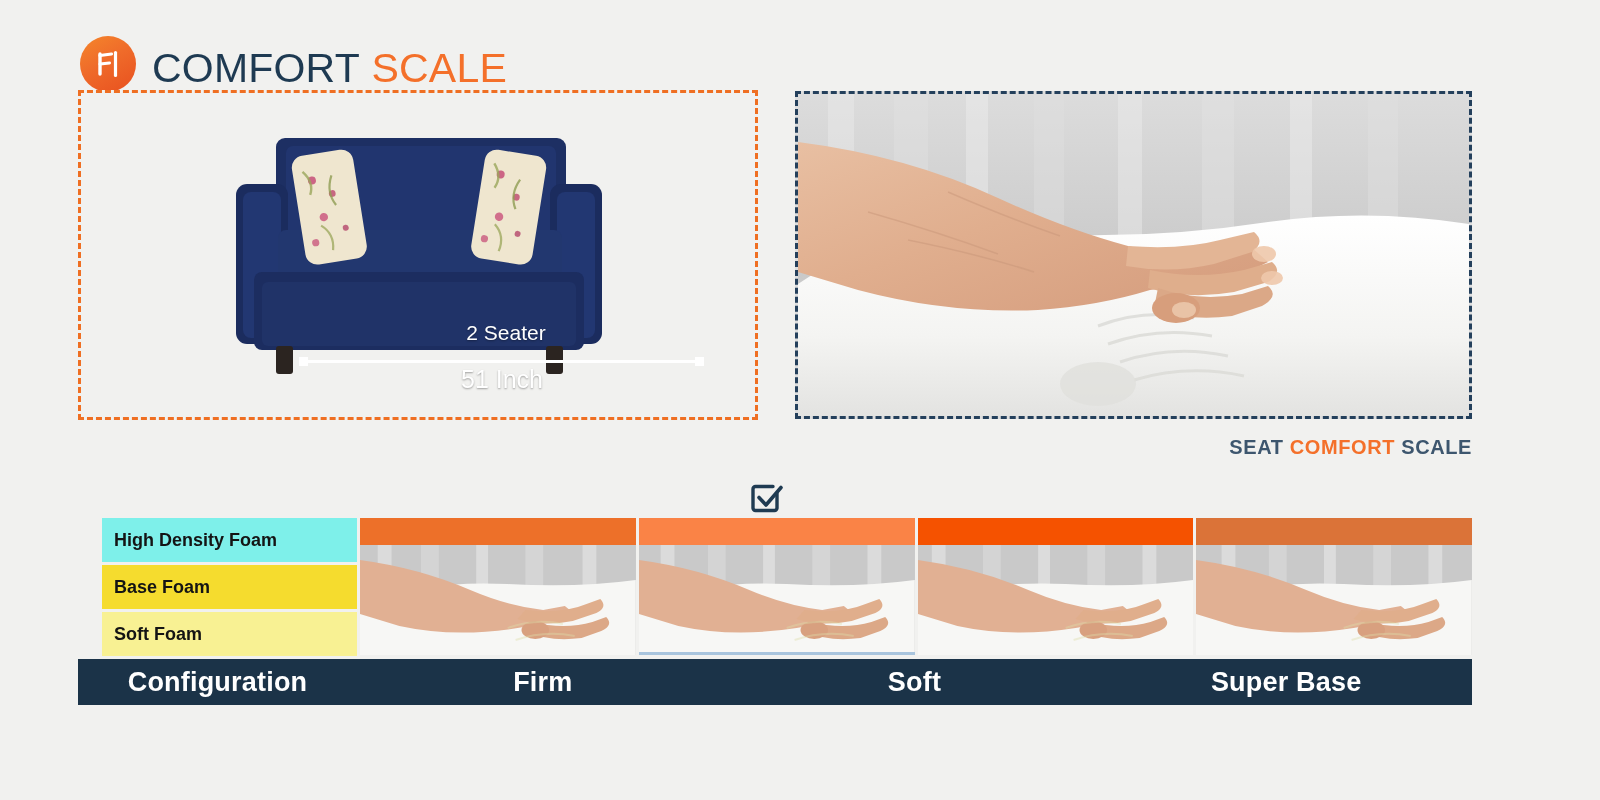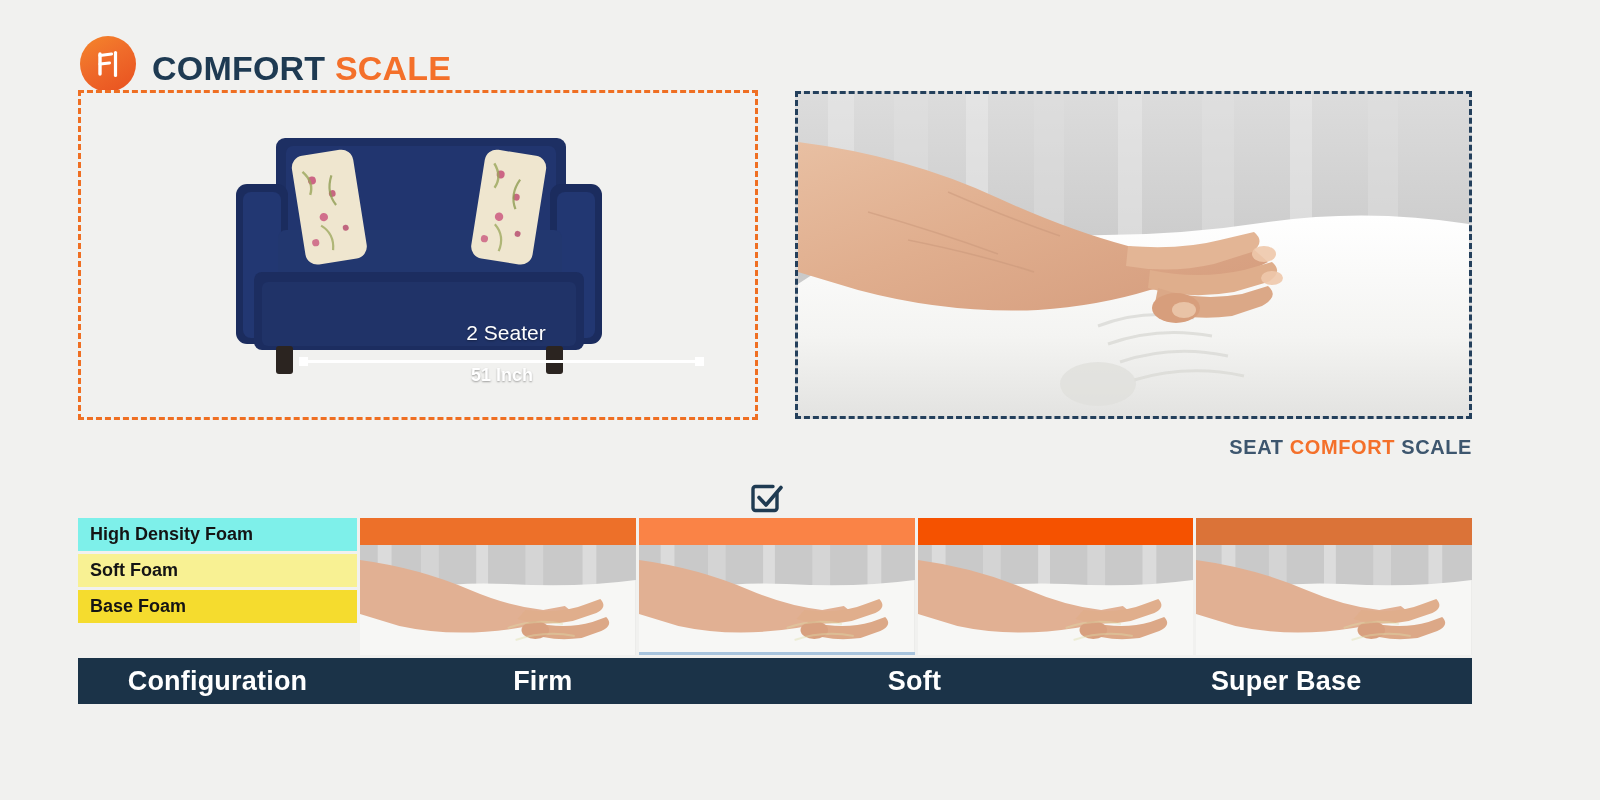--- a/index.html
+++ b/index.html
@@ -13,21 +13,21 @@
 
   
   .header { position: absolute; left: 80px; top: 36px; display: flex; align-items: center; gap: 16px; }
   .logo {
     width: 56px; height: 56px; border-radius: 50%;
     background: linear-gradient(150deg, #f5862b 0%, #ef6b2a 45%, #e8501f 100%);
     display: flex; align-items: center; justify-content: center;
     flex: 0 0 auto;
   }
   .logo svg { display: block; }
-  .header-title { font-size: 34px; font-weight: bold; letter-spacing: 0.2px; line-height: 1; white-space: nowrap; margin-top: 8px; }
+  .header-title { font-size: 41px; font-weight: normal; letter-spacing: 0.2px; line-height: 1; white-space: nowrap; margin-top: 8px; }
   .t-navy { color: #1e3a52; }
   .t-orange { color: #f4702a; }
 
   
   .panel-sofa {
     position: absolute; left: 78px; top: 90px; width: 680px; height: 330px;
     border: 3px dashed #ef6f22; background: #f1f1ef;
   }
   .sofa-stage { position: absolute; inset: 0; }
   .sofa-svg { position: absolute; left: 50%; top: 50%; transform: translate(-50%,-50%); }
@@ -35,21 +35,21 @@
     position: absolute; left: 425px; top: 228px; transform: translateX(-50%);
     color: #ffffff; font-size: 21px; font-weight: 500; white-space: nowrap;
     text-shadow: 0 1px 2px rgba(0,0,0,.35);
   }
   .dim-line { position: absolute; left: 218px; top: 264px; width: 405px; height: 8px; }
   .dim-bar { position: absolute; left: 6px; right: 6px; top: 3px; height: 3px; background: #fff; }
   .dim-cap { position: absolute; top: 0; width: 9px; height: 9px; background: #fff; }
   .dim-cap.l { left: 0; } .dim-cap.r { right: 0; }
   .sofa-label-inch {
     position: absolute; left: 421px; top: 272px; transform: translateX(-50%);
-    color: #ffffff; font-size: 18px; font-weight: 700; white-space: nowrap;
+    color: #ffffff; font-size: 25px; font-weight: 400; white-space: nowrap;
     text-shadow: 0 1px 2px rgba(0,0,0,.35);
   }
 
   .panel-foam {
     position: absolute; left: 795px; top: 91px; width: 677px; height: 328px;
     border: 3px dashed #24405c; overflow: hidden; background: #dedede;
   }
   .foam-photo { position: absolute; inset: 0; overflow: hidden; }
 
   .seat-scale-caption {
@@ -59,23 +59,24 @@
   .t-slate { color: #3d566e; }
 
   
   .check-indicator { position: absolute; left: 747px; top: 477px; width: 38px; height: 38px; }
 
   
   .scale { position: absolute; left: 78px; top: 518px; width: 1394px; }
   .scale-row { display: flex; gap: 3px; }
   .foam-col { width: 279px; flex: 0 0 279px; }
   .foam-cell {
-    height: 33px; display: flex; align-items: center;
+    height: 44px; display: flex; align-items: center;
     padding-left: 12px; font-size: 18px; font-weight: bold; color: #141414;
     margin-bottom: 3px;
+    margin-left: 24px;
   }
   .foam-cell:last-child { margin-bottom: 0; }
 
   .comfort-col { flex: 1 1 0; position: relative; }
   .comfort-cell { position: relative; height: 137px; overflow: hidden; background: #cfcfcf; }
   .comfort-cell.selected { border-bottom: 3px solid #a8c4dd; height: 137px; }
   .band { position: absolute; left: 0; right: 0; top: 0; height: 27px; z-index: 3; }
   .cell-photo { position: absolute; left: 0; top: 0; width: 100%; height: 137px; }
 
   .labels-row { display: flex; gap: 0; margin-top: 3px; }
@@ -229,25 +230,25 @@
   </div>
 
   <div class="scale">
 
     <div class="scale-row">
 
       <div class="foam-col">
         <div class="foam-cell" style="background:#7ef0ea">
           <span>High Density Foam</span>
         </div>
+        <div class="foam-cell" style="background:#f5dc2e">
+          <span>Base Foam</span>
+        </div>
         <div class="foam-cell" style="background:#f8f193">
           <span>Soft Foam</span>
-        </div>
-        <div class="foam-cell" style="background:#f5dc2e">
-          <span>Base Foam</span>
         </div>
       </div>
 
       <div class="comfort-col">
         <div class="comfort-cell">
           <div class="band" style="background:#ed7029"></div>
           <div class="cell-photo">
             <svg width="100%" height="100%" viewBox="0 0 280 137" preserveAspectRatio="none">
               <rect width="280" height="137" fill="#c9c9c9"></rect>
               <g opacity=".5">

